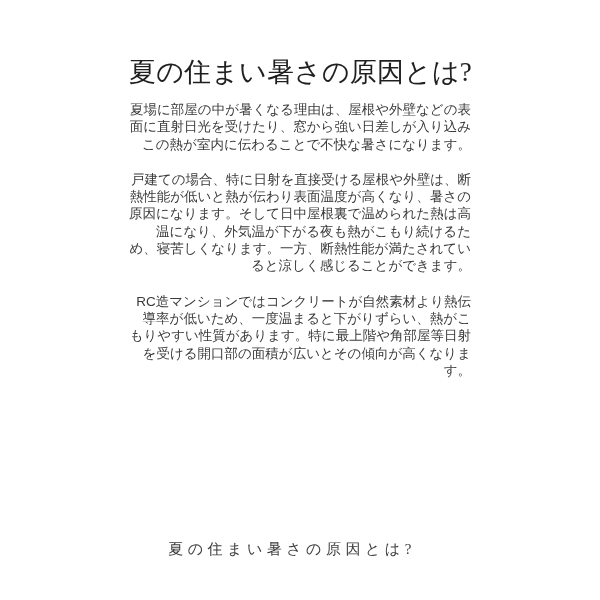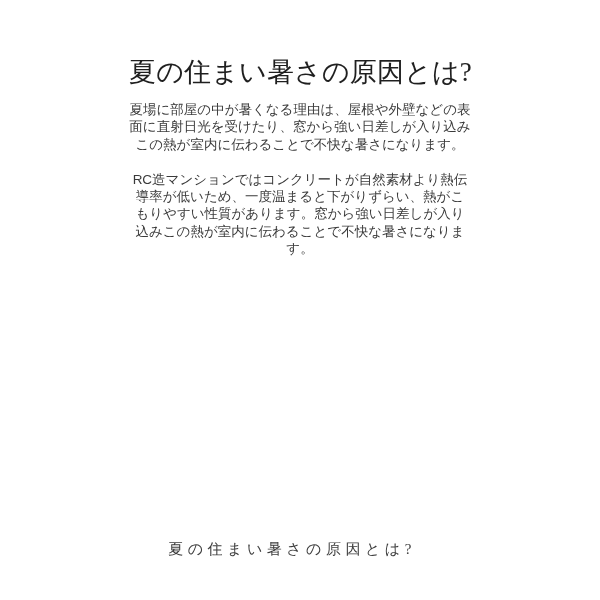--- a/index.html
+++ b/index.html
@@ -34,21 +34,21 @@
     line-height: 32px;
     letter-spacing: 0.2px;
     white-space: nowrap;
   }
   .para {
     font-family: "Liberation Sans", sans-serif;
     font-size: 13.5px;
     line-height: 17.3px;
     color: #3a3a3a;
     margin: 0 8px 18px 0;
-    text-align: center;
+    text-align: right;
     line-break: normal;
     overflow-wrap: break-word;
   }
   .footer-title {
     position: absolute;
     left: 0;
     top: 540px;
     width: 584px;
     text-align: center;
     font-family: "Liberation Serif", serif;
@@ -59,16 +59,17 @@
     white-space: nowrap;
   }
 </style>
 </head>
 <body>
 
 <div class="page">
   <div class="content">
     <h1 class="title">夏の住まい暑さの原因とは?</h1>
     <p class="para">夏場に部屋の中が暑くなる理由は、屋根や外壁などの表面に直射日光を受けたり、窓から強い日差しが入り込みこの熱が室内に伝わることで不快な暑さになります。</p>
-    <p class="para">RC造マンションではコンクリートが自然素材より熱伝導率が低いため、一度温まると下がりずらい、熱がこもりやすい性質があります。窓から強い日差しが入り込みこの熱が室内に伝わることで不快な暑さになります。</p>
+    <p class="para">戸建ての場合、特に日射を直接受ける屋根や外壁は、断熱性能が低いと熱が伝わり表面温度が高くなり、暑さの原因になります。そして日中屋根裏で温められた熱は高温になり、外気温が下がる夜も熱がこもり続けるため、寝苦しくなります。一方、断熱性能が満たされていると涼しく感じることができます。</p>
+    <p class="para">RC造マンションではコンクリートが自然素材より熱伝導率が低いため、一度温まると下がりずらい、熱がこもりやすい性質があります。特に最上階や角部屋等日射を受ける開口部の面積が広いとその傾向が高くなります。</p>
   </div>
   <div class="footer-title">夏の住まい暑さの原因とは?</div>
 </div>
 
 </body></html>

